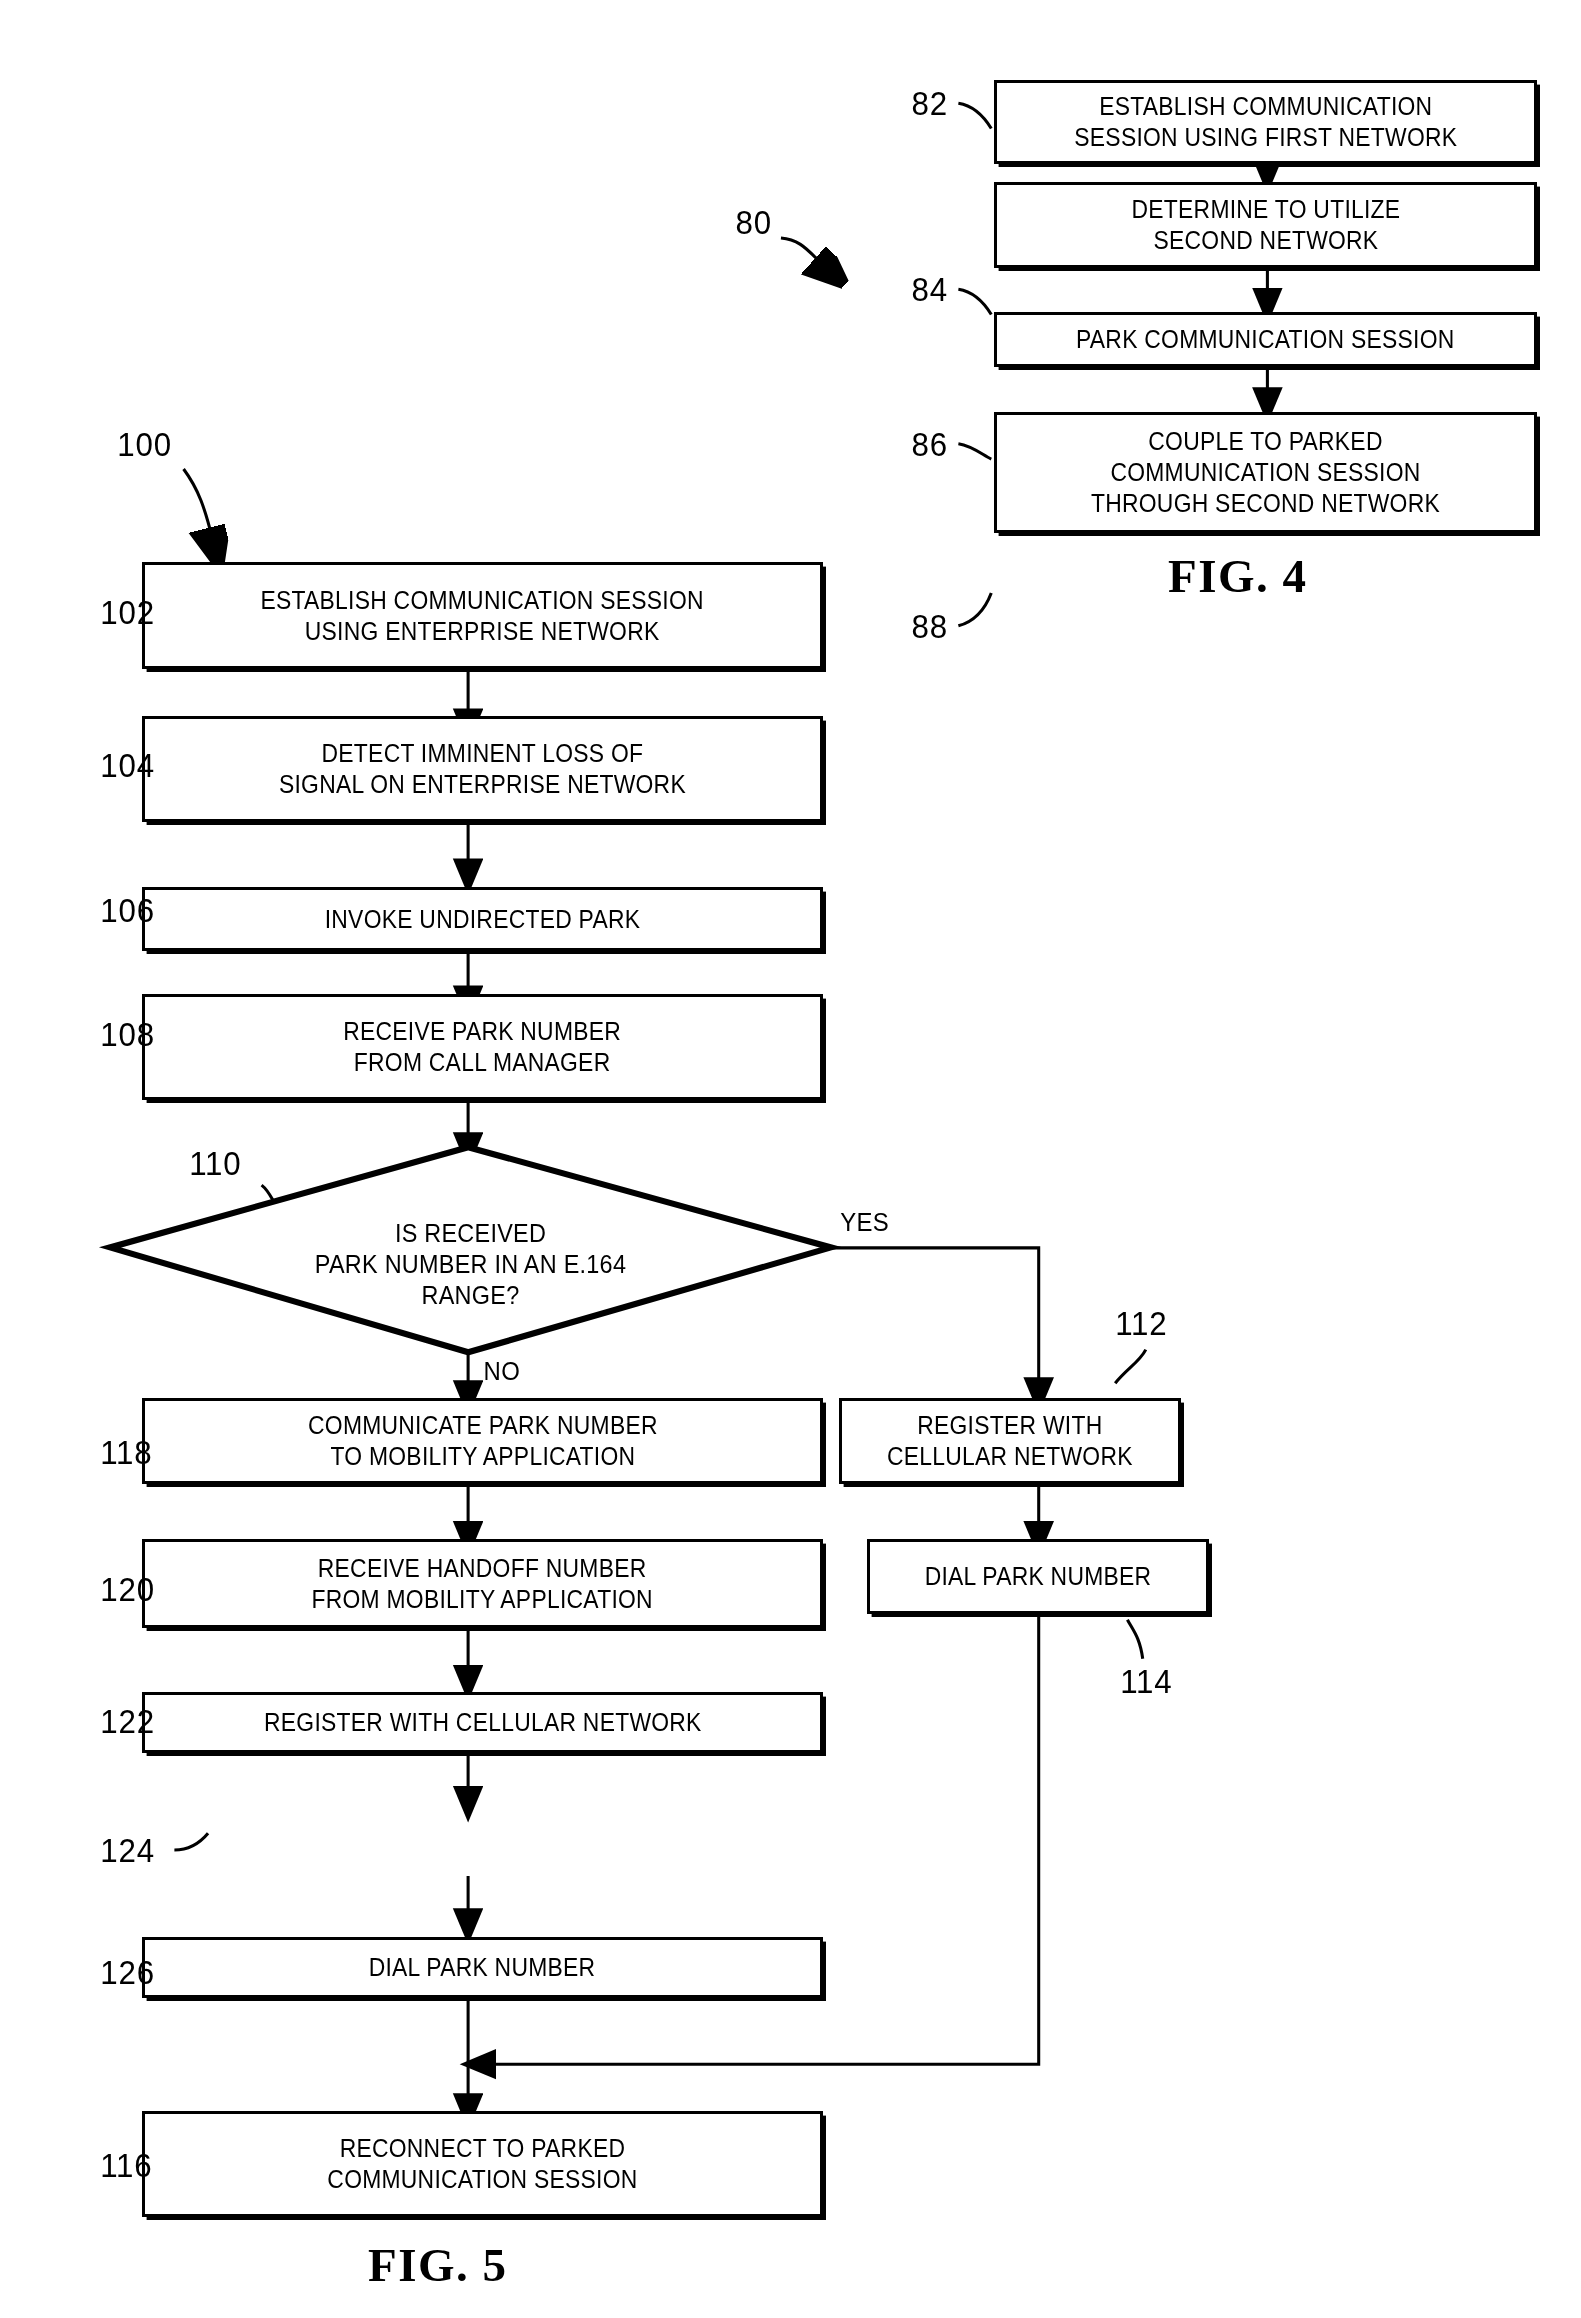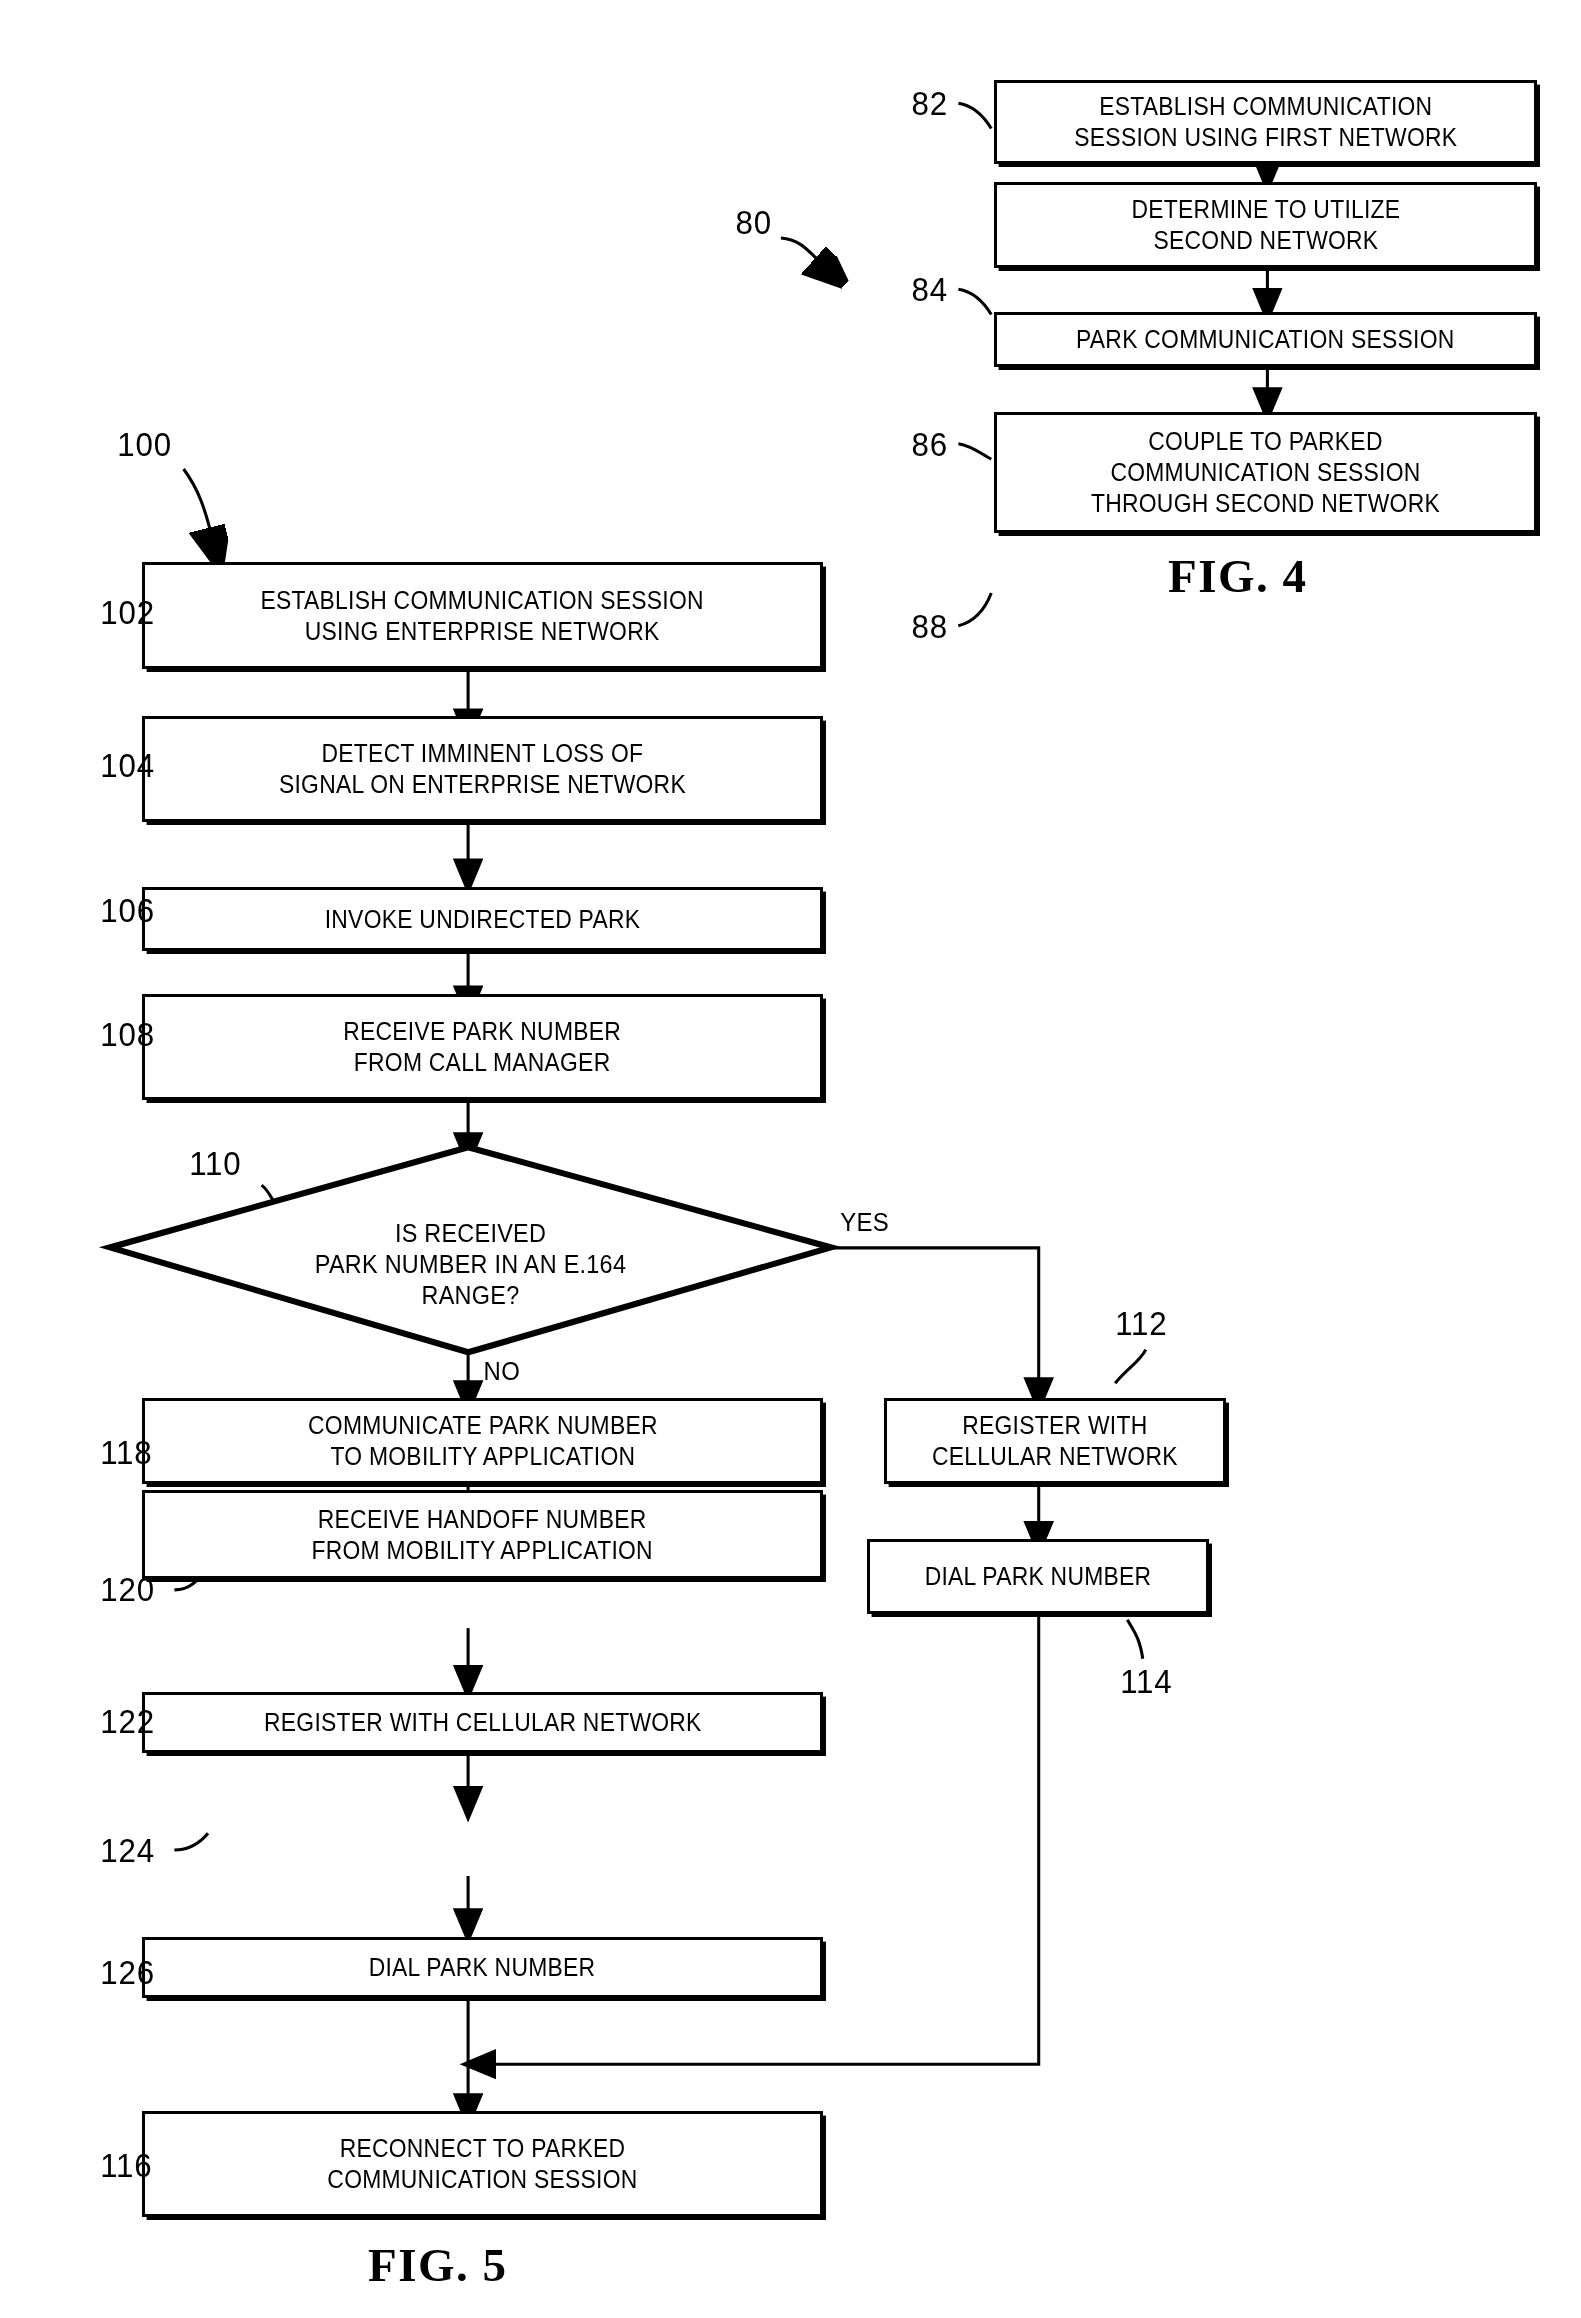--- a/index.html
+++ b/index.html
@@ -242,38 +242,38 @@
     </svg>
     <div class="diamond-label" style="padding-top:13.8px;">IS RECEIVED
 PARK NUMBER IN AN E.164
 RANGE?</div>
   </div>
   <div class="ref" style="left:187px; top:1144px;">110</div>
 
   <div class="branch" style="left:838px; top:1207px;">YES</div>
   <div class="branch" style="left:482px; top:1356px;">NO</div>
 
-  <div class="pbox" style="left:884px; top:1398px; width:342px; height:86px;">
+  <div class="pbox" style="left:839px; top:1398px; width:342px; height:86px;">
     <span class="txt">REGISTER WITH
 CELLULAR NETWORK</span>
   </div>
   <div class="ref" style="left:1113px; top:1304px;">112</div>
 
   <div class="pbox" style="left:867px; top:1539px; width:342px; height:75px;">
     <span class="txt">DIAL PARK NUMBER</span>
   </div>
   <div class="ref" style="left:1118px; top:1662px;">114</div>
 
   <div class="pbox" style="left:142px; top:1398px; width:681px; height:86px;">
     <span class="txt">COMMUNICATE PARK NUMBER
 TO MOBILITY APPLICATION</span>
   </div>
   <div class="ref" style="left:98px; top:1433px;">118</div>
 
-  <div class="pbox" style="left:142px; top:1490px; width:681px; height:89px;justify-content:center;">
+  <div class="pbox" style="left:142px; top:1539px; width:681px; height:89px;justify-content:center;">
     <span class="txt">RECEIVE HANDOFF NUMBER
 FROM MOBILITY APPLICATION</span>
   </div>
   <div class="ref" style="left:98px; top:1570px;">120</div>
 
   <div class="pbox" style="left:142px; top:1692px; width:681px; height:61px;">
     <span class="txt">REGISTER WITH CELLULAR NETWORK</span>
   </div>
   <div class="ref" style="left:98px; top:1702px;">122</div>
 

